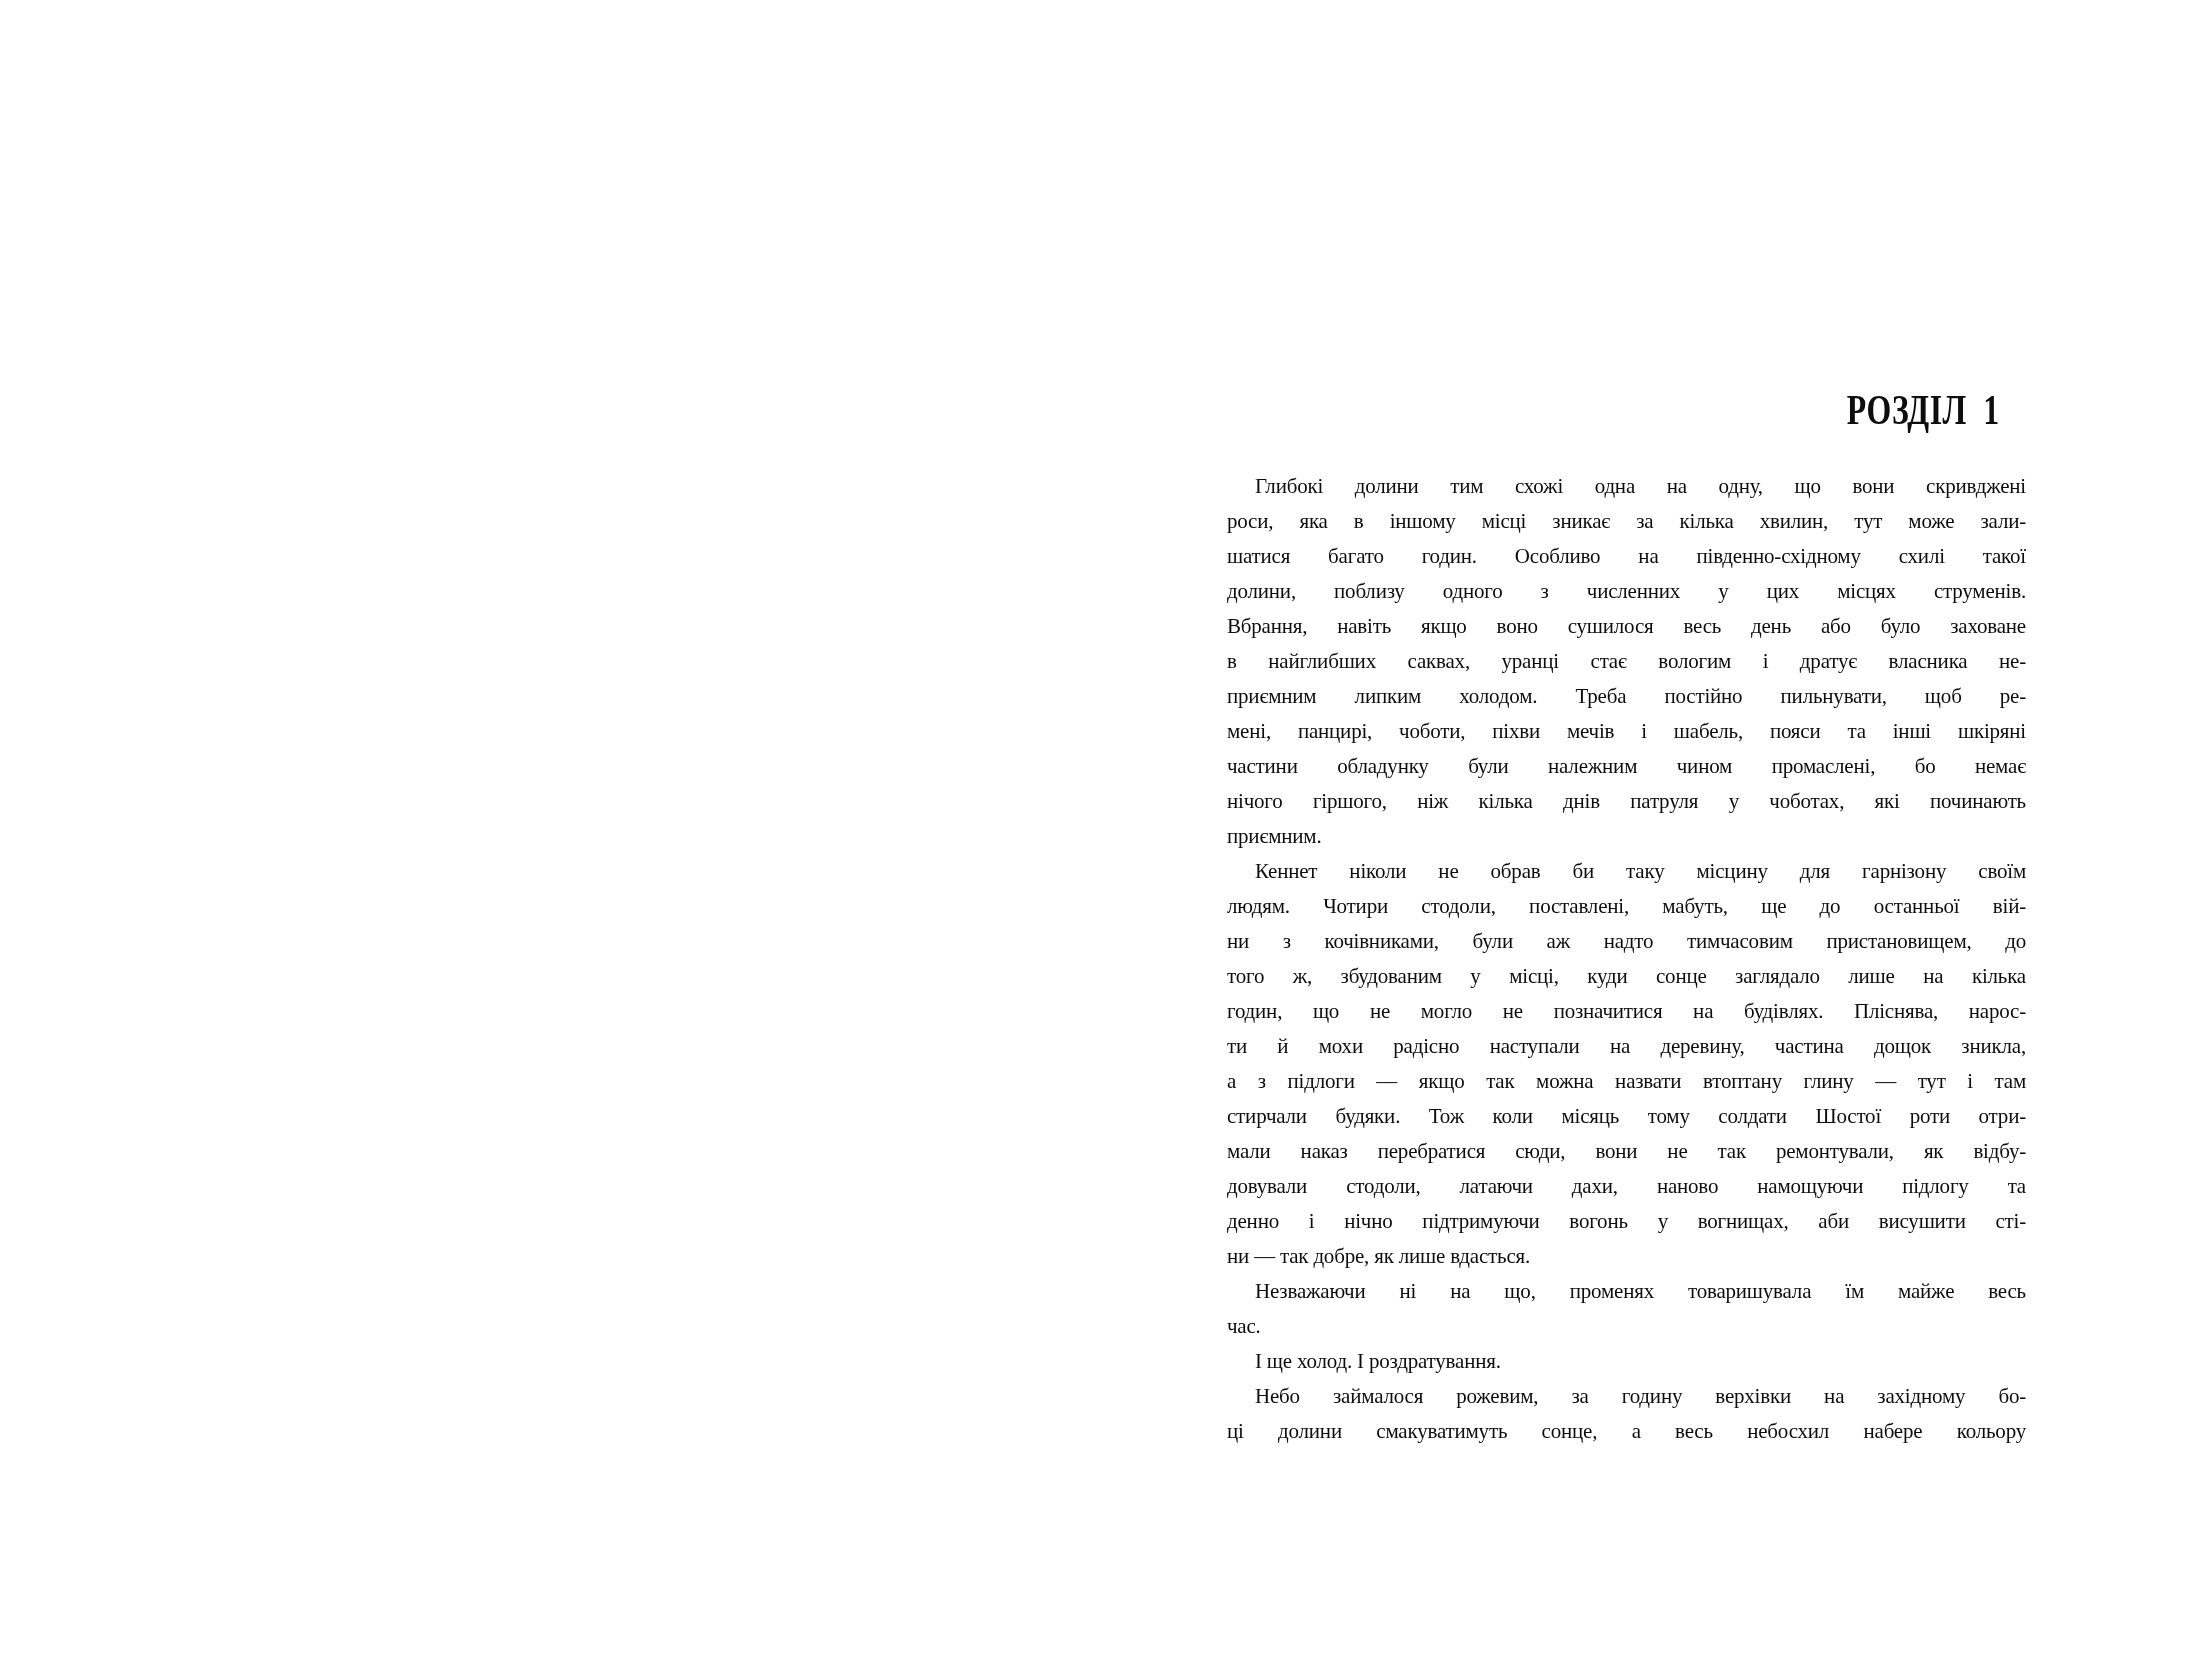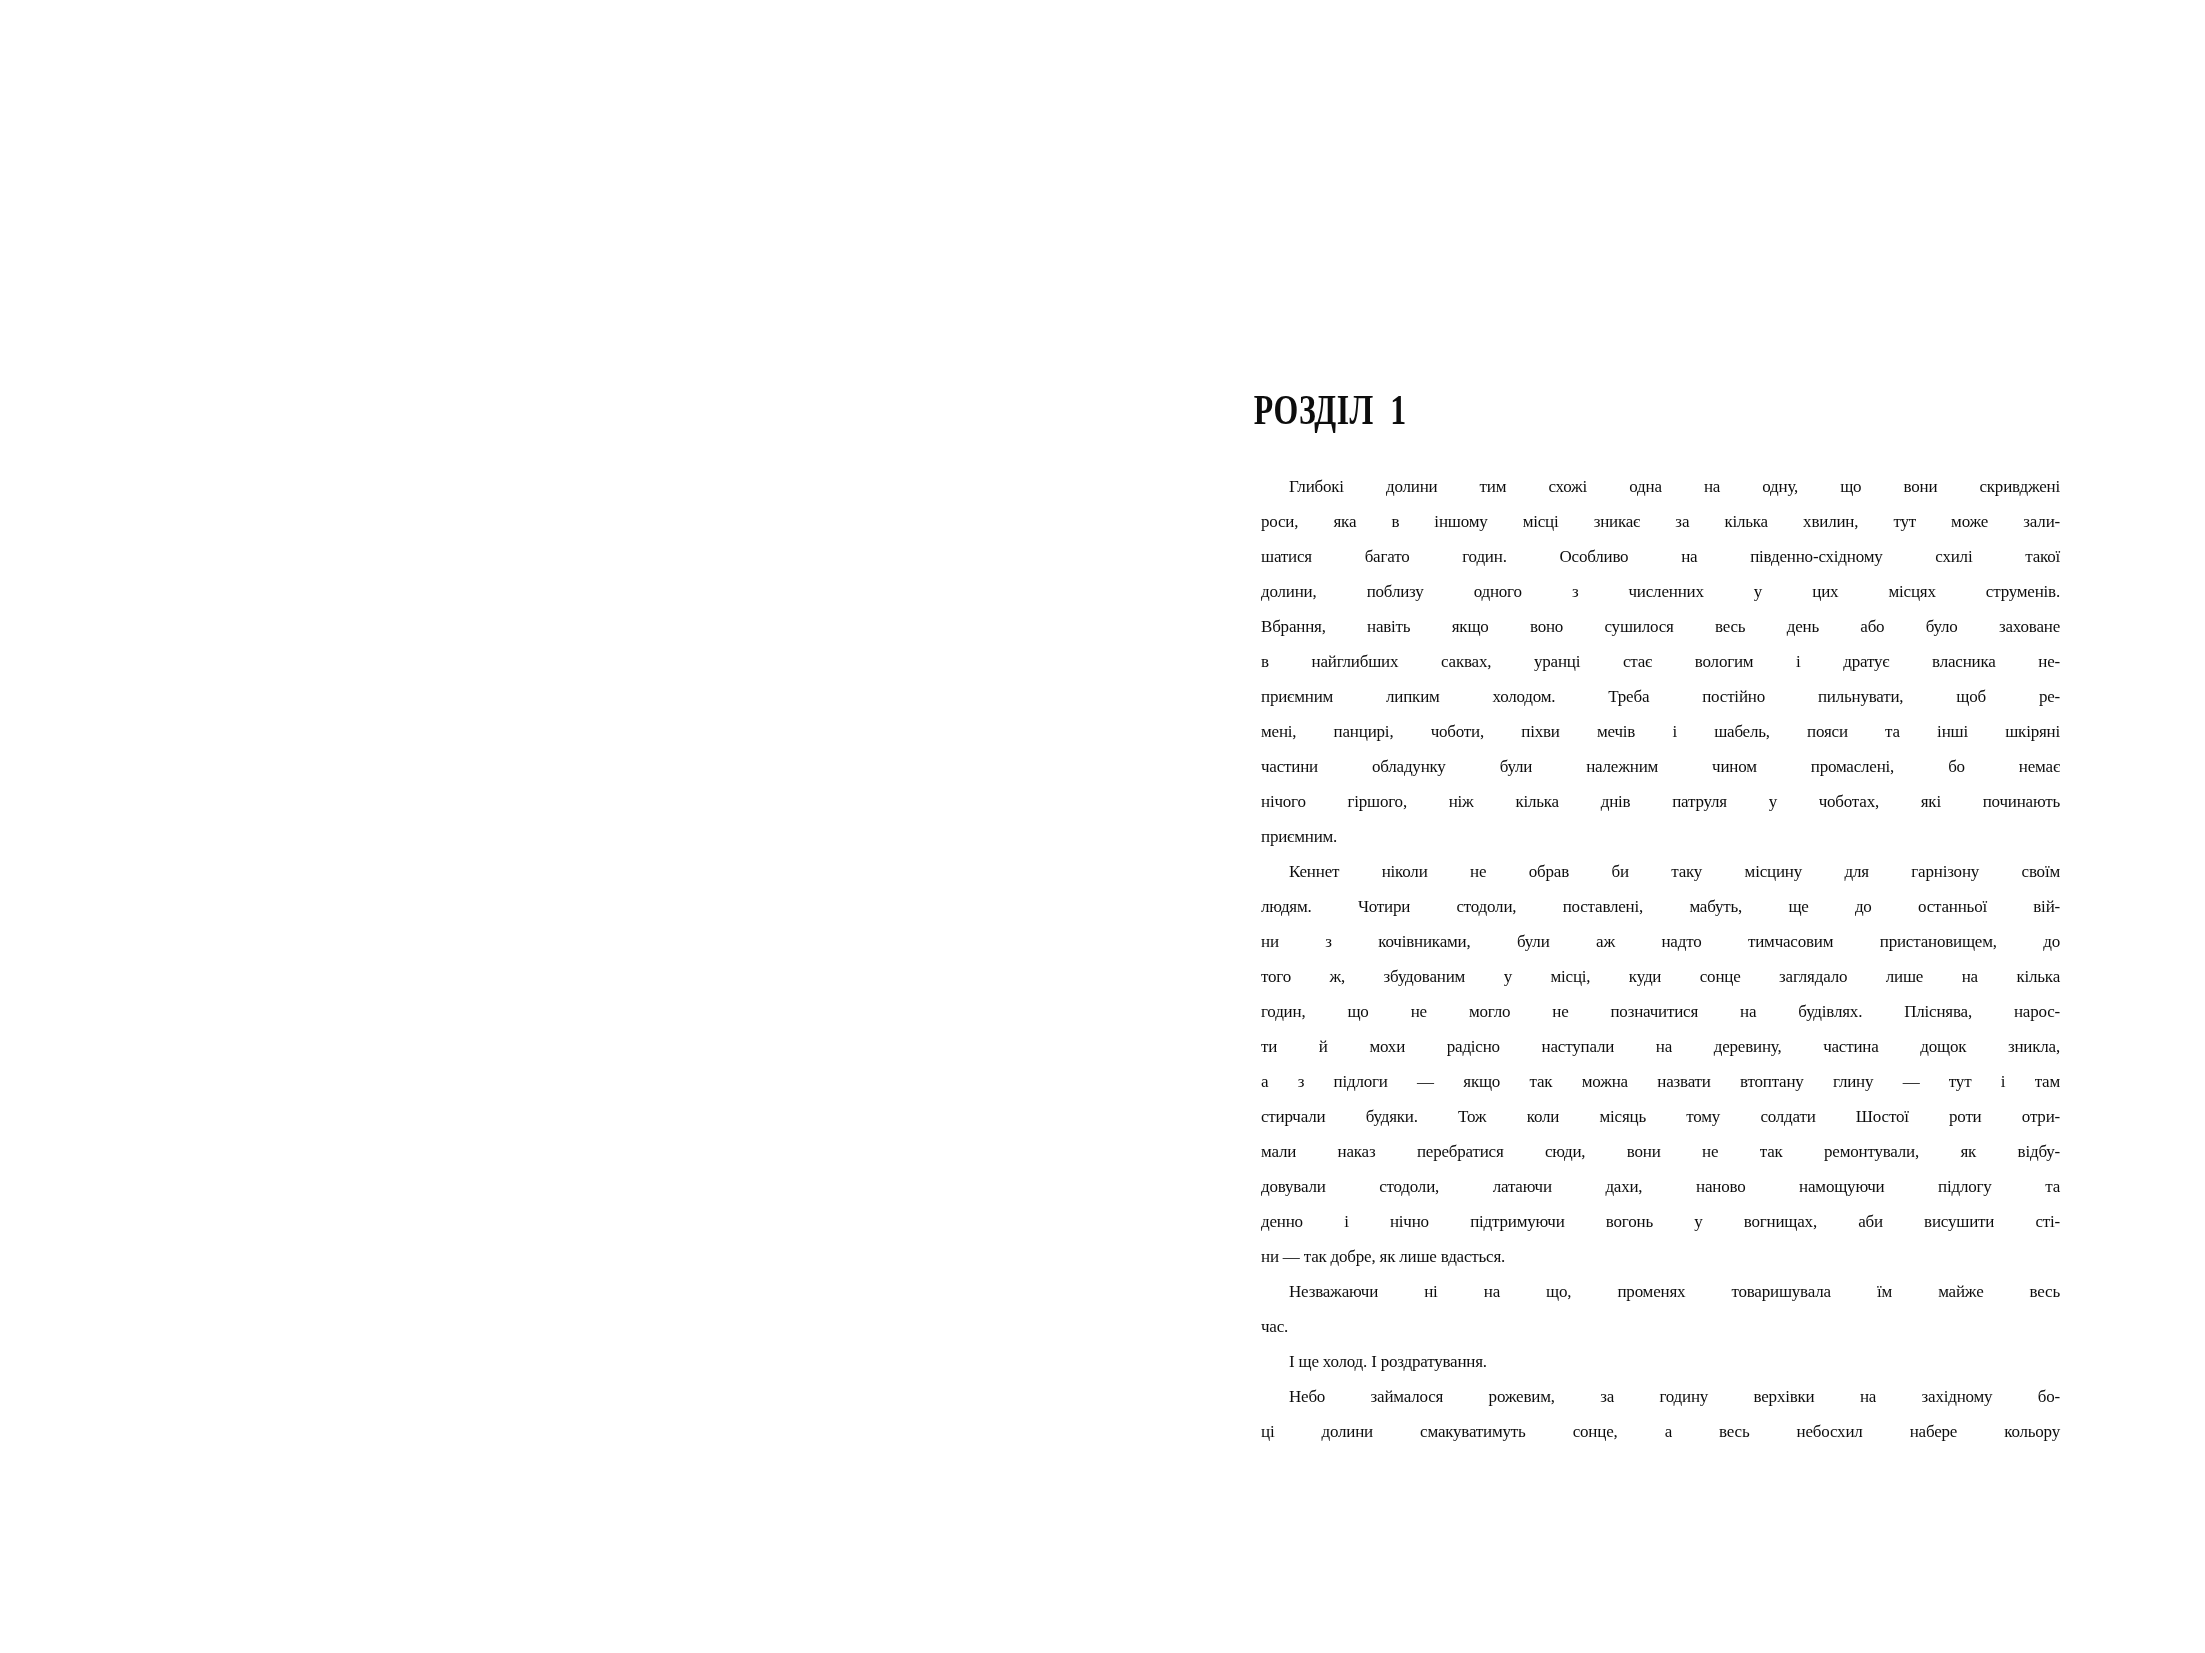--- a/index.html
+++ b/index.html
@@ -15,39 +15,39 @@
     overflow: hidden;
     font-family: "Liberation Serif", "DejaVu Serif", serif;
     color: #0d0d0d;
   }
   .chapter-title {
     position: absolute;
     left: 1227px;
     top: 388px;
     width: 799px;
     margin: 0;
-    text-align: left;
+    text-align: right;
     font-size: 43px;
     line-height: 43px;
     font-weight: 700;
     letter-spacing: 0.7px;
     white-space: nowrap;
   }
   .title-inner {
     display: inline-block;
     transform: scaleX(0.74);
     transform-origin: center;
     word-spacing: 10.7px;
   }
   .text-block {
     position: absolute;
-    left: 1261px;
+    left: 1227px;
     top: 469px;
     width: 799px;
-    font-size: 17px;
+    font-size: 21px;
     line-height: 35px;
     letter-spacing: -0.2px;
   }
   .para {
     margin: 0;
     padding: 0;
   }
   .line {
     white-space: nowrap;
     text-align: justify;

